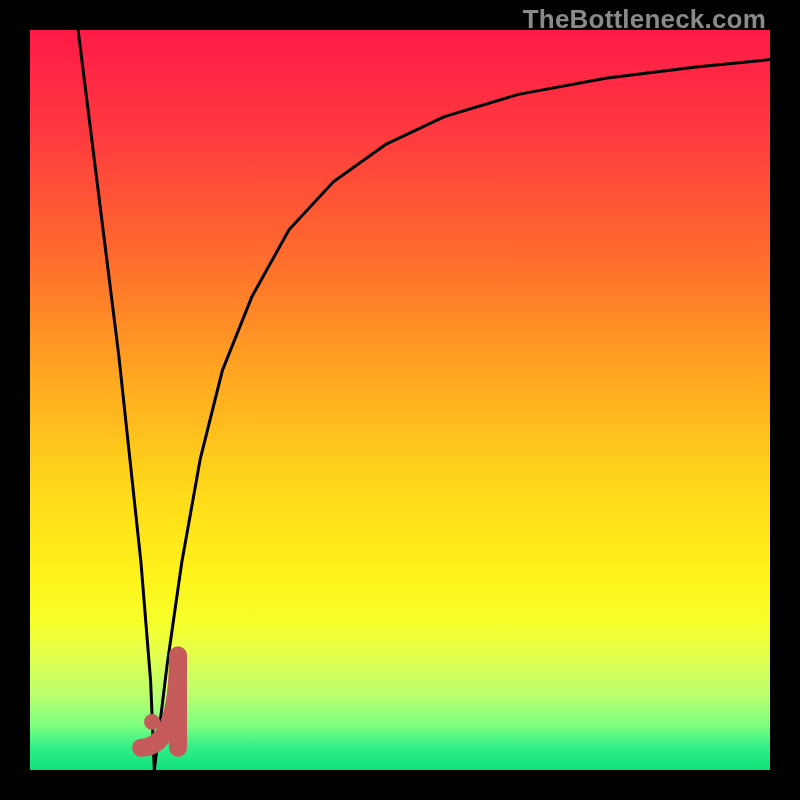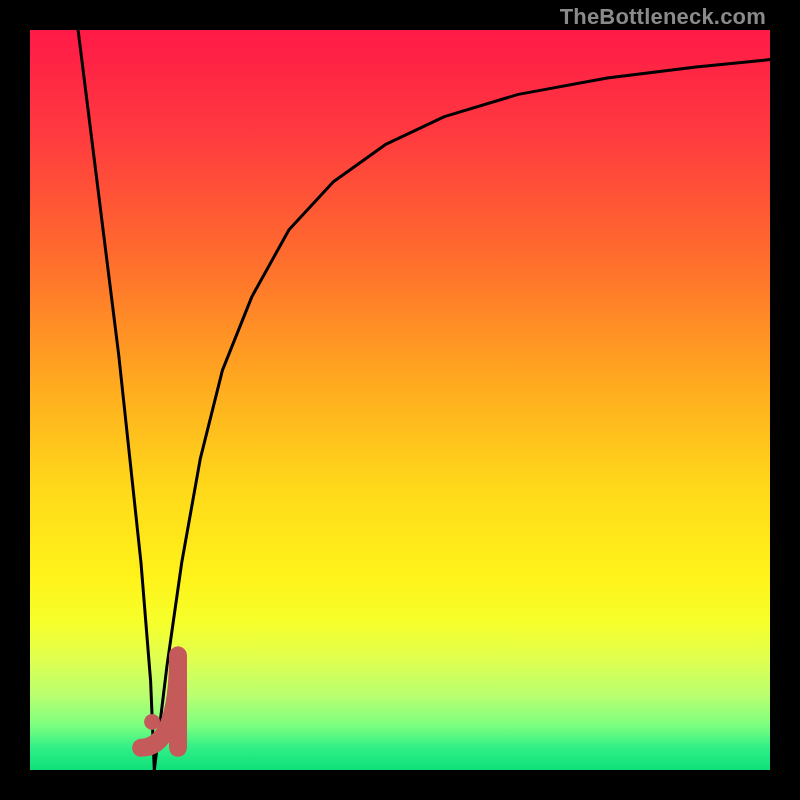--- a/index.html
+++ b/index.html
@@ -31,21 +31,21 @@
     left: 0;
     top: 0;
     width: 100%;
     height: 100%;
   }
   .watermark {
     position: absolute;
     top: 4px;
     right: 34px;
     font-family: Arial, Helvetica, sans-serif;
-    font-size: 22px;
+    font-size: 26px;
     font-weight: 600;
     color: #8a8a8a;
     letter-spacing: 0.2px;
   }
   svg.curves {
     position: absolute;
     left: 0;
     top: 0;
   }
 </style>

